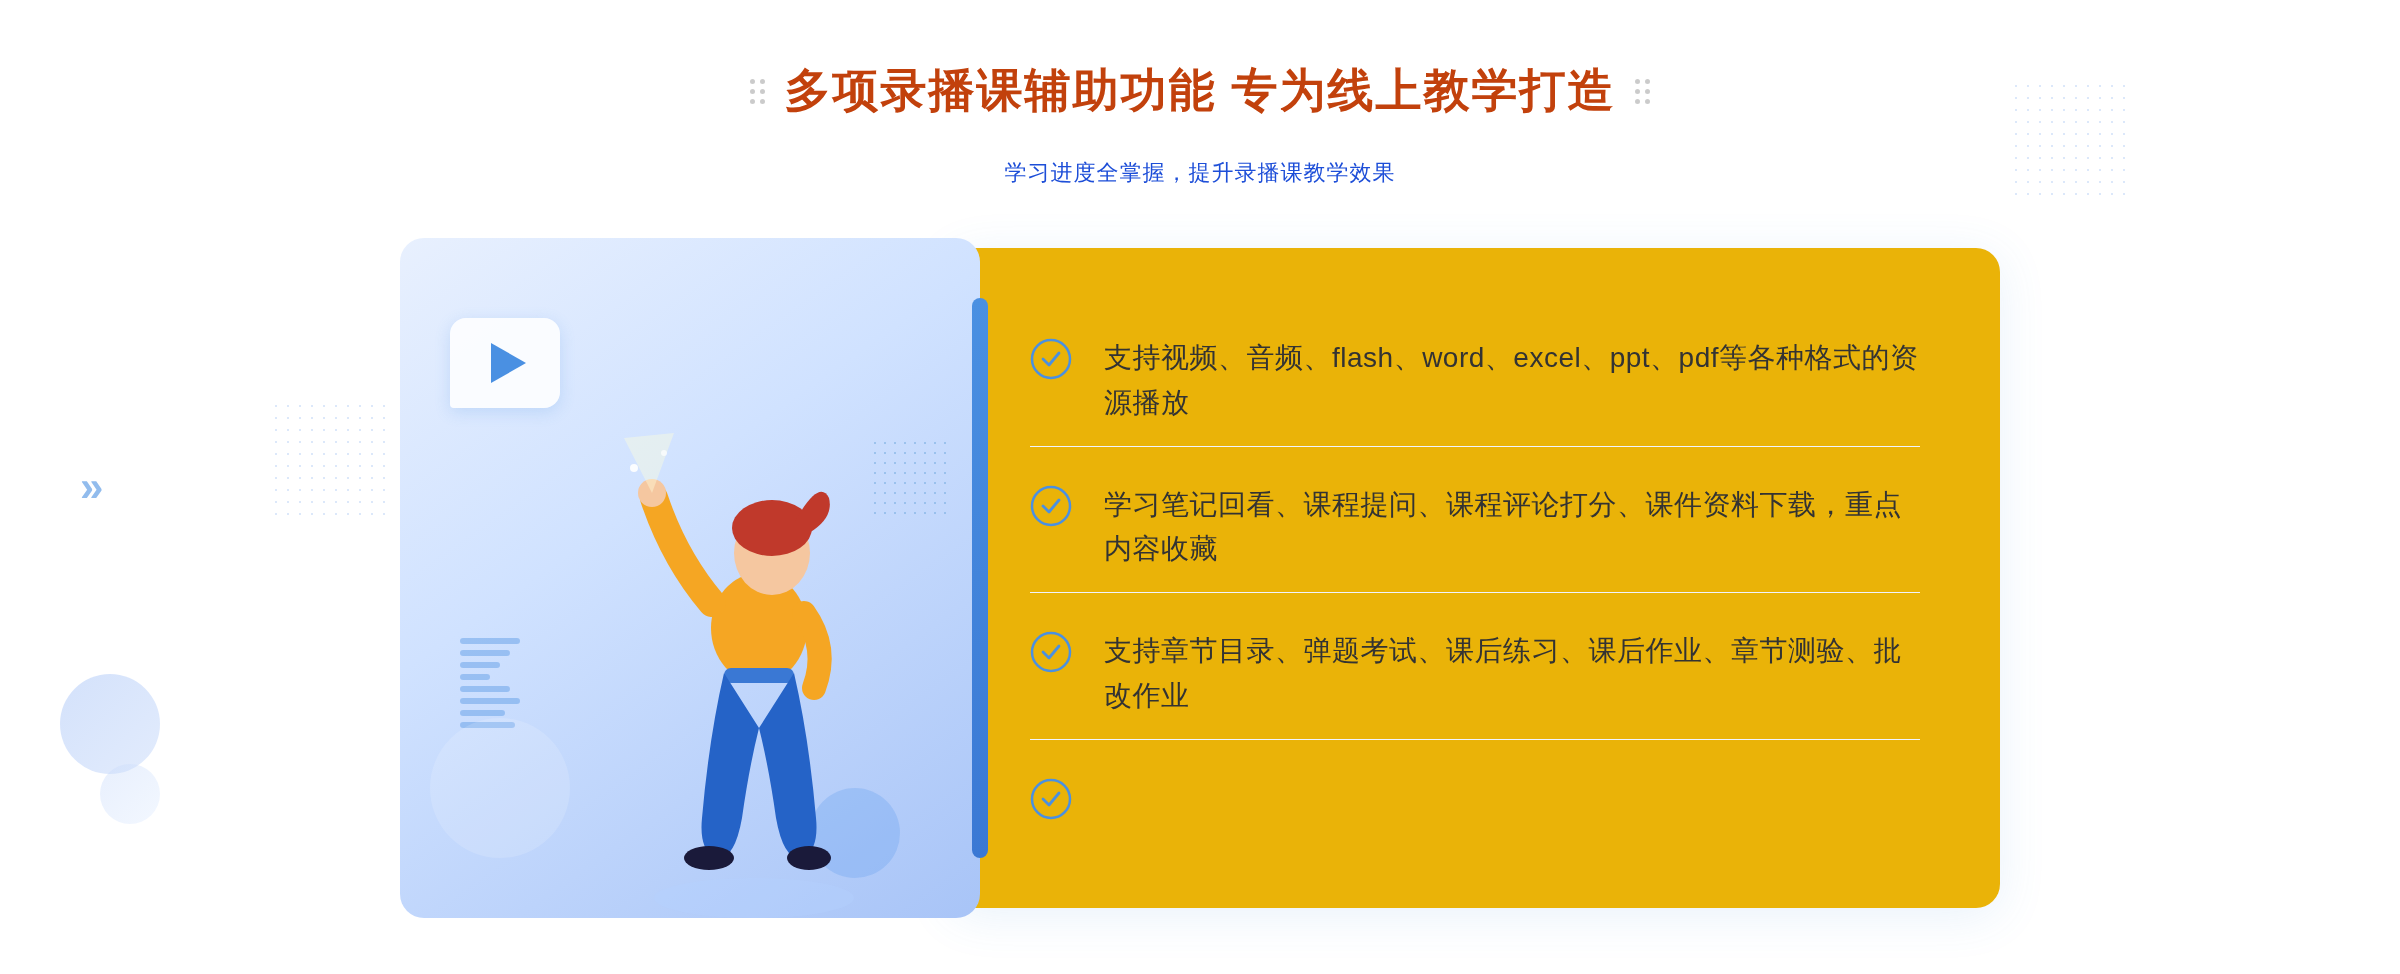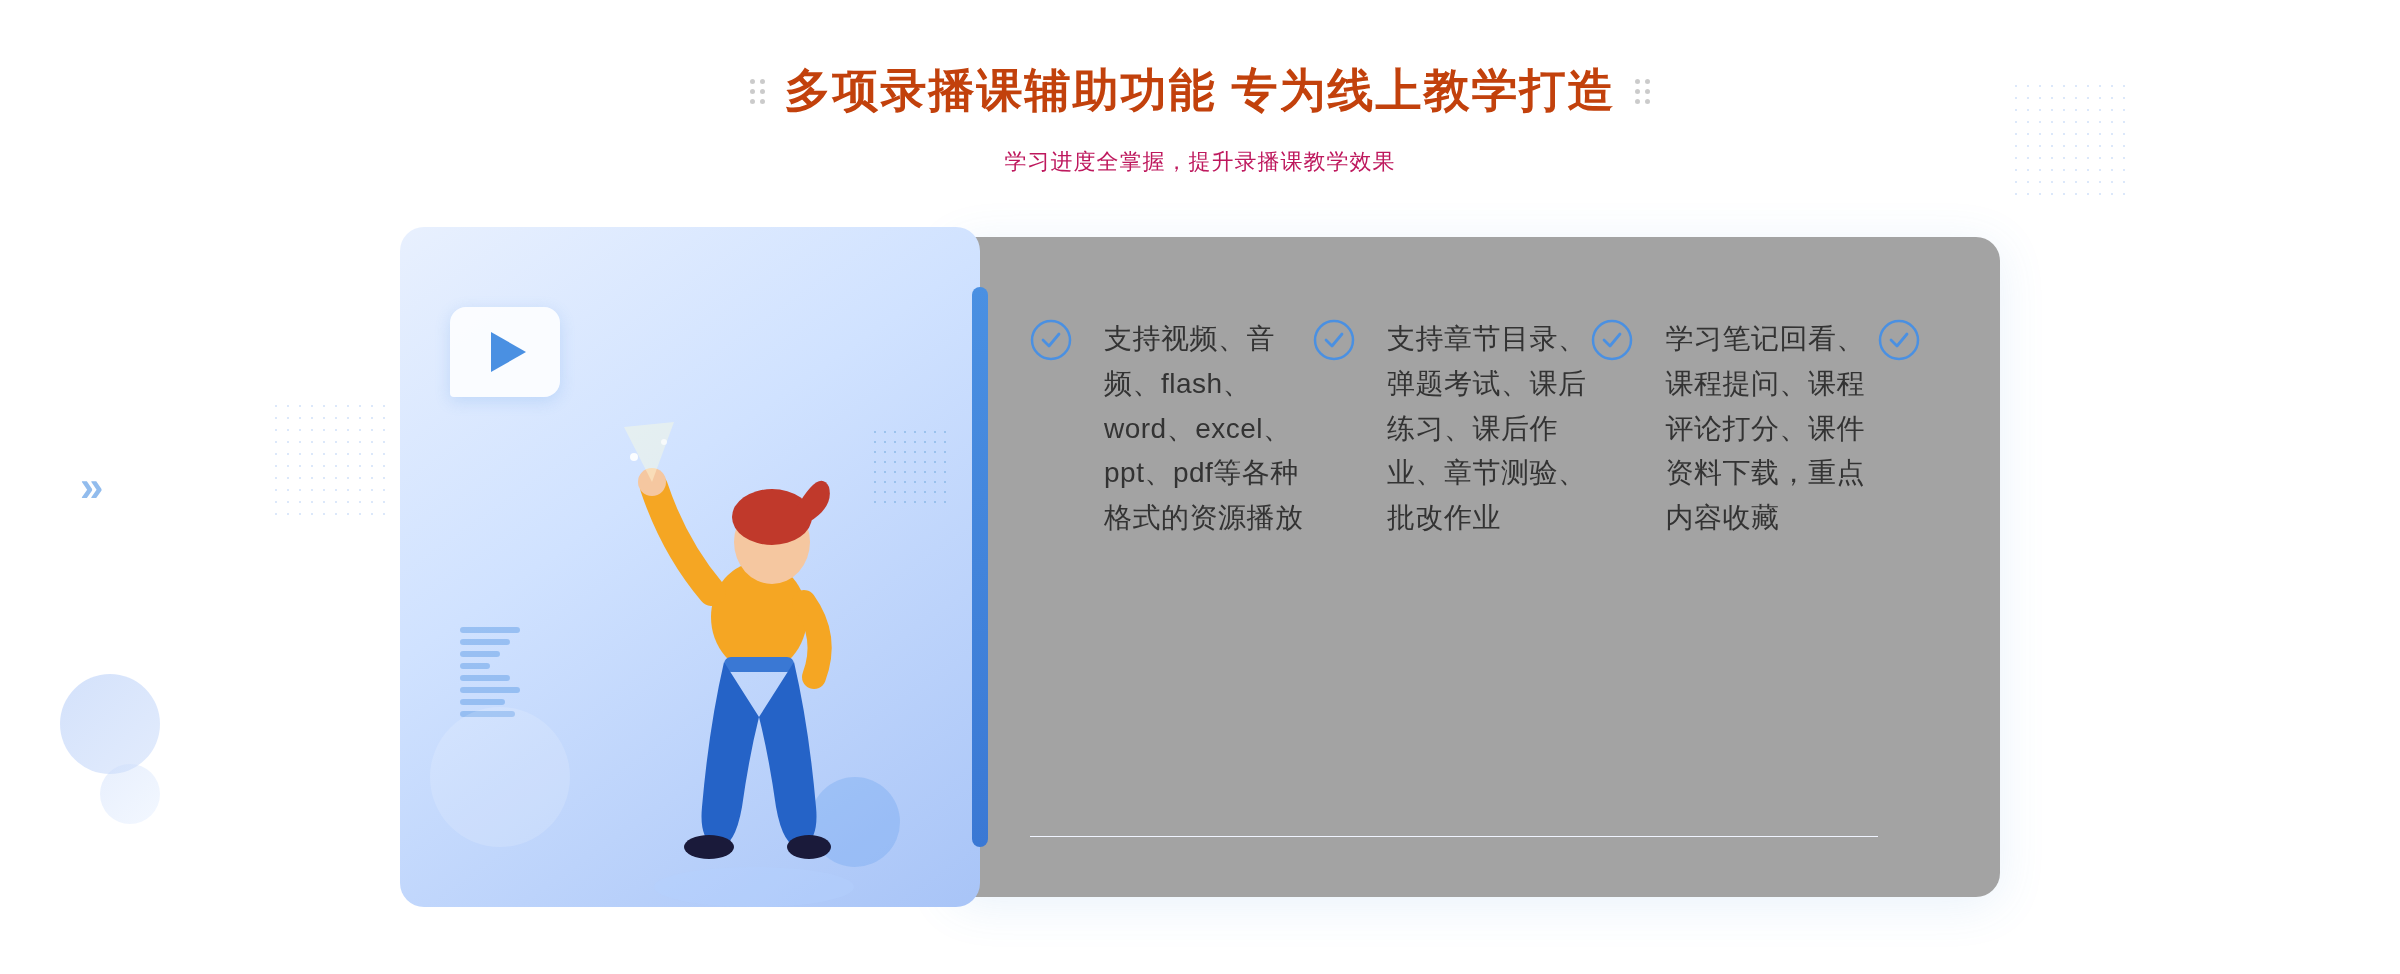--- a/index.html
+++ b/index.html
@@ -81,23 +81,23 @@
     }
 
     .header-title {
       font-size: 46px;
       font-weight: 600;
       color: #c2410c;
       letter-spacing: 2px;
     }
 
     .header-subtitle {
-      margin-top: 25px;
+      margin-top: 36px;
       font-size: 22px;
-      color: #be185d;
+      color: #1d4ed8;
       letter-spacing: 1px;
     }
 
     
     .main-content {
       display: flex;
       align-items: center;
       justify-content: center;
       margin-top: 50px;
       width: 1600px;
@@ -218,29 +218,29 @@
       position: absolute;
       bottom: 0;
       left: 50%;
       transform: translateX(-30%);
       width: 320px;
       height: 560px;
     }
 
     
     .content-panel {
-      background: #a3a3a3;
+      background: #eab308;
       border-radius: 24px;
       box-shadow: 0 8px 48px rgba(74, 144, 226, 0.12);
       padding: 60px 80px;
       margin-left: -30px;
       width: 1050px;
       height: 660px;
       display: flex;
-      flex-direction: row;
+      flex-direction: column;
       justify-content: space-around;
       position: relative;
       z-index: 1;
     }
 
     
     .feature-item {
       display: flex;
       align-items: flex-start;
       gap: 32px;
@@ -408,31 +408,31 @@
         <span class="feature-text">支持视频、音频、flash、word、excel、ppt、pdf等各种格式的资源播放</span>
       </div>
 
       <div class="feature-item">
         <div class="check-icon">
           <svg viewBox="0 0 42 42" xmlns="http://www.w3.org/2000/svg">
             <circle cx="21" cy="21" r="19" fill="none" stroke="#4a90e2" stroke-width="2.5"></circle>
             <path d="M13 21 L19 27 L29 15" fill="none" stroke="#4a90e2" stroke-width="2.8" stroke-linecap="round" stroke-linejoin="round"></path>
           </svg>
         </div>
-        <span class="feature-text">支持章节目录、弹题考试、课后练习、课后作业、章节测验、批改作业</span>
+        <span class="feature-text">学习笔记回看、课程提问、课程评论打分、课件资料下载，重点内容收藏</span>
       </div>
 
       <div class="feature-item">
         <div class="check-icon">
           <svg viewBox="0 0 42 42" xmlns="http://www.w3.org/2000/svg">
             <circle cx="21" cy="21" r="19" fill="none" stroke="#4a90e2" stroke-width="2.5"></circle>
             <path d="M13 21 L19 27 L29 15" fill="none" stroke="#4a90e2" stroke-width="2.8" stroke-linecap="round" stroke-linejoin="round"></path>
           </svg>
         </div>
-        <span class="feature-text">学习笔记回看、课程提问、课程评论打分、课件资料下载，重点内容收藏</span>
+        <span class="feature-text">支持章节目录、弹题考试、课后练习、课后作业、章节测验、批改作业</span>
       </div>
 
       <div class="feature-item">
         <div class="check-icon">
           <svg viewBox="0 0 42 42" xmlns="http://www.w3.org/2000/svg">
             <circle cx="21" cy="21" r="19" fill="none" stroke="#4a90e2" stroke-width="2.5"></circle>
             <path d="M13 21 L19 27 L29 15" fill="none" stroke="#4a90e2" stroke-width="2.8" stroke-linecap="round" stroke-linejoin="round"></path>
           </svg>
         </div>
       </div>

